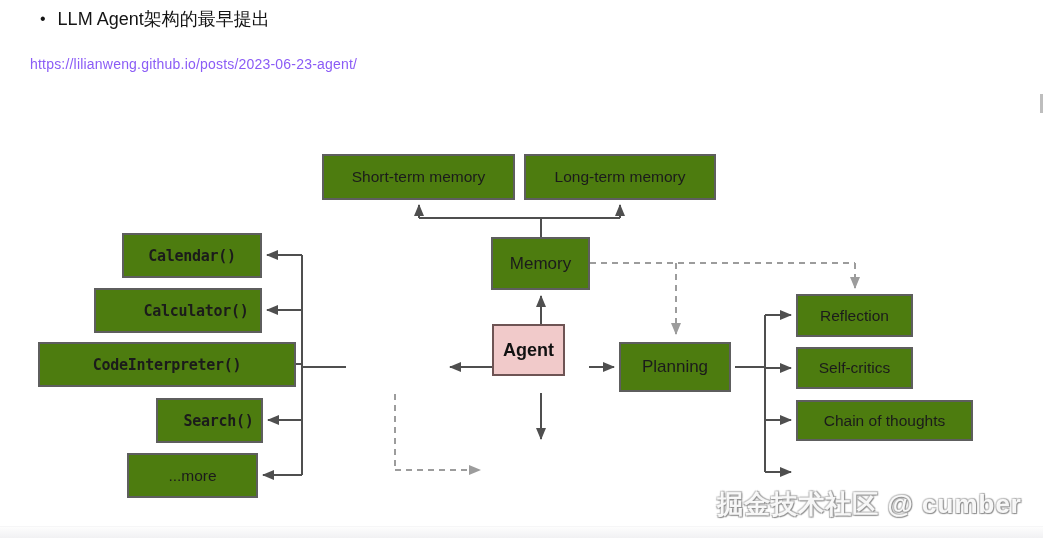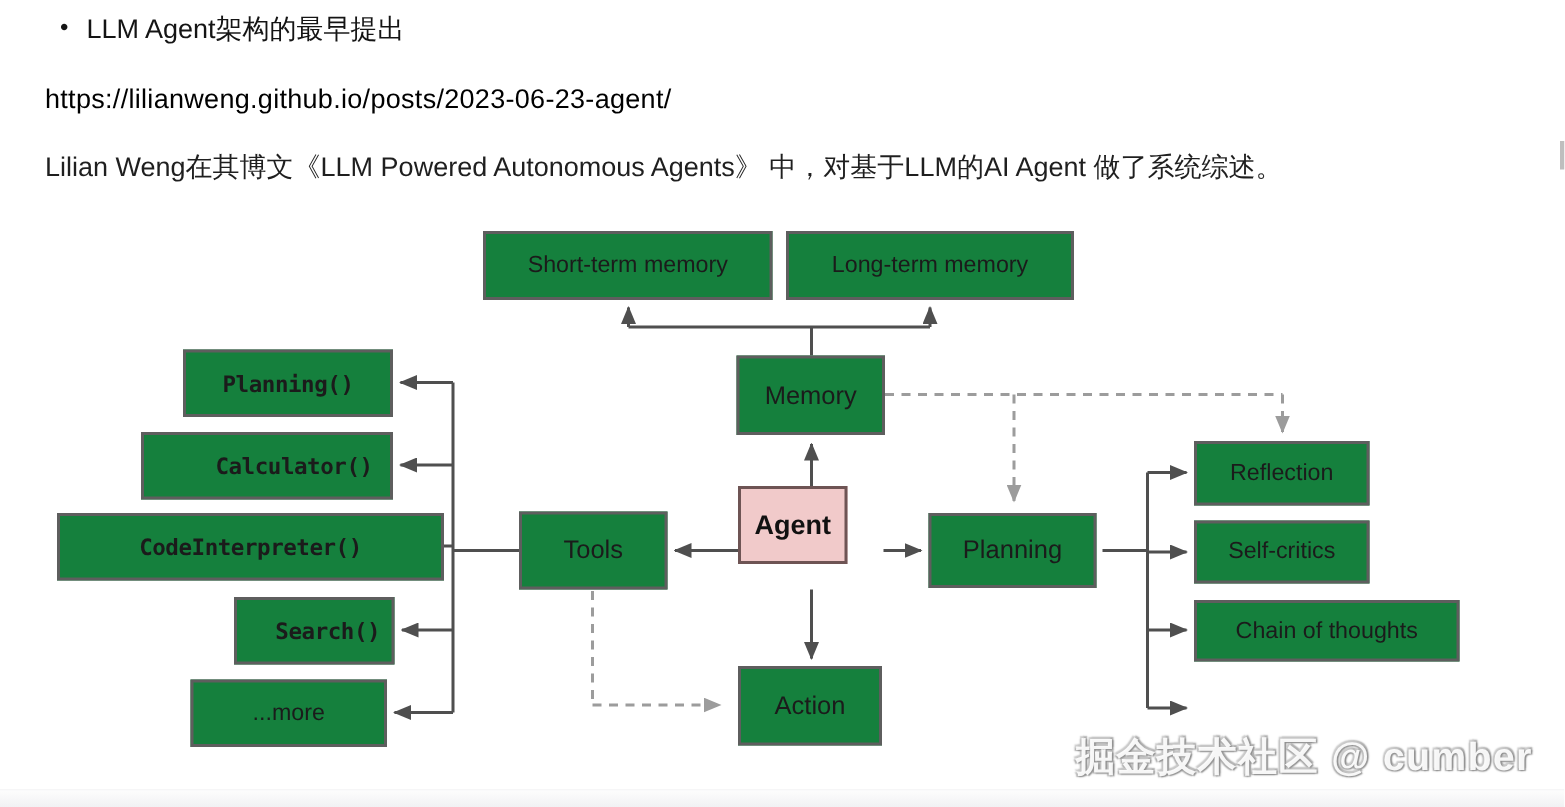--- a/index.html
+++ b/index.html
@@ -14,36 +14,36 @@
   .canvas { position: absolute; inset: 0; }
 
   
   .bullet-row {
     position: absolute; left: 40px; top: 7px;
     font-size: 18px; color: #141414; display: flex; align-items: center;
   }
   .bullet-dot { margin-right: 12px; font-size: 16px; color: #141414; }
   .doc-link {
     position: absolute; left: 30px; top: 56px;
-    font-size: 18px; color: #000000; text-decoration: none; letter-spacing: 0.2px;
+    font-size: 14px; color: #8b5cf6; text-decoration: none; letter-spacing: 0.2px;
   }
   .doc-para {
     position: absolute; left: 30px; top: 99px;
     font-size: 18px; color: #1f1f1f; white-space: nowrap;
   }
   .edge-sliver {
     position: absolute; left: 1040px; top: 94px; width: 3px; height: 19px;
     background: #9b9b9b; opacity: 0.65;
   }
 
   
   .connectors { position: absolute; left: 0; top: 0; width: 1043px; height: 538px; pointer-events: none; }
   .node {
     position: absolute;
-    background: #15803d;
+    background: #4d7c0f;
     border: 2px solid #5e5e5e;
     display: flex; align-items: center; justify-content: center;
     font-size: 15.5px; color: #1b1b1b; white-space: nowrap;
   }
   .node.big { font-size: 17px; }
   .node.mono {
     font-family: "DejaVu Sans Mono", "Liberation Mono", monospace;
     font-weight: bold; font-size: 15px; letter-spacing: -0.3px;
   }
   .node.agent {
@@ -88,21 +88,20 @@
 
 <div class="canvas">
 
   <div class="bullet-row">
     <span class="bullet-dot">•</span>
     <span>LLM Agent架构的最早提出</span>
   </div>
 
   <a class="doc-link" href="#">https://lilianweng.github.io/posts/2023-06-23-agent/</a>
 
-  <div class="doc-para">Lilian Weng在其博文《LLM Powered Autonomous Agents》 中，对基于LLM的AI Agent 做了系统综述。</div>
 
   <div class="edge-sliver"></div>
 
   <svg class="connectors" viewBox="0 0 1043 538" xmlns="http://www.w3.org/2000/svg">
     <defs>
       <marker id="ah" orient="auto" markerUnits="strokeWidth" markerWidth="6" markerHeight="5" refX="5.5" refY="2.5">
         <path d="M0,0 L6,2.5 L0,5 z" fill="#4f4f4f"></path>
       </marker>
       <marker id="ahg" orient="auto" markerUnits="strokeWidth" markerWidth="6" markerHeight="5" refX="5.5" refY="2.5">
         <path d="M0,0 L6,2.5 L0,5 z" fill="#9c9c9c"></path>
@@ -144,29 +143,27 @@
       <line x1="855" y1="263" x2="855" y2="288" marker-end="url(#ahg)"></line>
 
       <path d="M395 394 L395 470"></path>
       <line x1="395" y1="470" x2="480" y2="470" marker-end="url(#ahg)"></line>
     </g>
   </svg>
 
   <div class="node n-stm">Short-term memory</div>
   <div class="node n-ltm">Long-term memory</div>
   <div class="node big n-mem">Memory</div>
-  <div class="node mono n-cal">Planning()</div>
+  <div class="node mono n-cal">Calendar()</div>
   <div class="node mono n-calc">Calculator()</div>
   <div class="node mono n-code">CodeInterpreter()</div>
   <div class="node mono n-srch">Search()</div>
   <div class="node n-more">...more</div>
-  <div class="node big n-tools">Tools</div>
   <div class="node agent n-agent">Agent</div>
   <div class="node big n-plan">Planning</div>
-  <div class="node big n-act">Action</div>
   <div class="node n-refl">Reflection</div>
   <div class="node n-self">Self-critics</div>
   <div class="node n-chain">Chain of thoughts</div>
 
   <div class="watermark">掘金技术社区 @ cumber</div>
   <div class="bottom-bar"></div>
 
 </div>
 
 </body></html>

